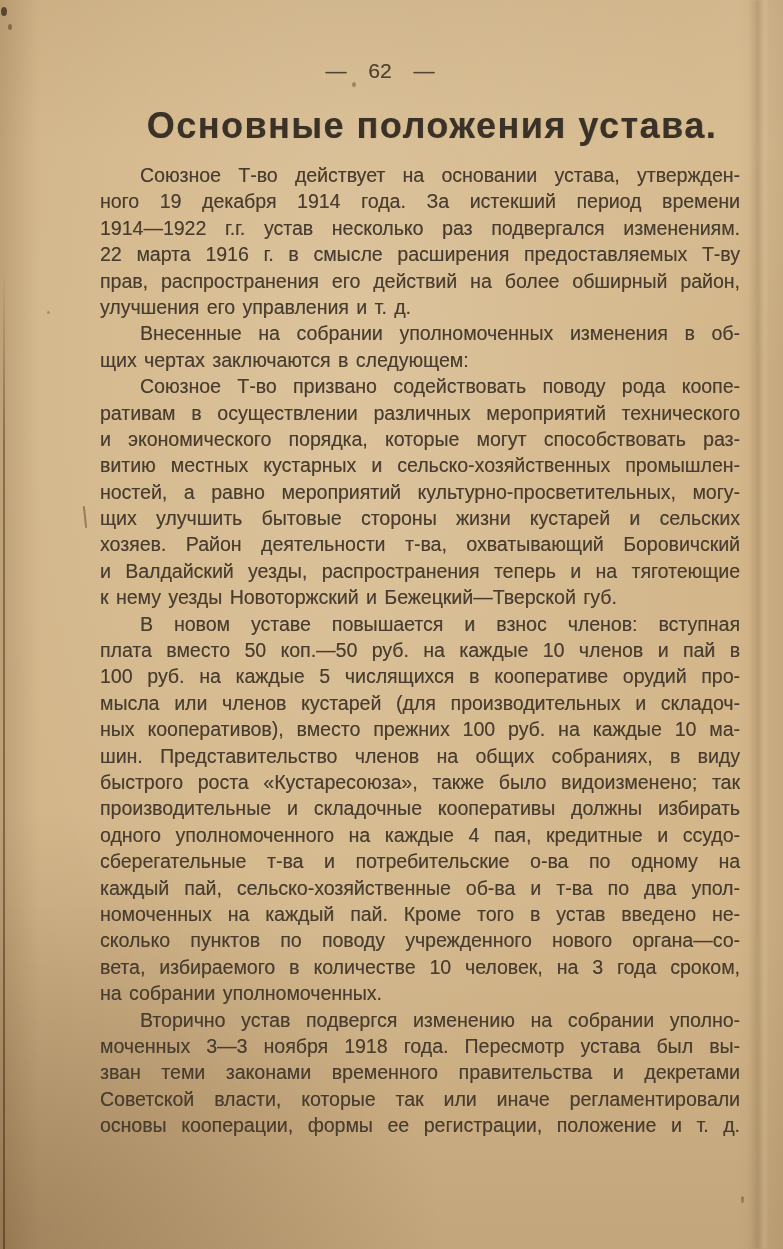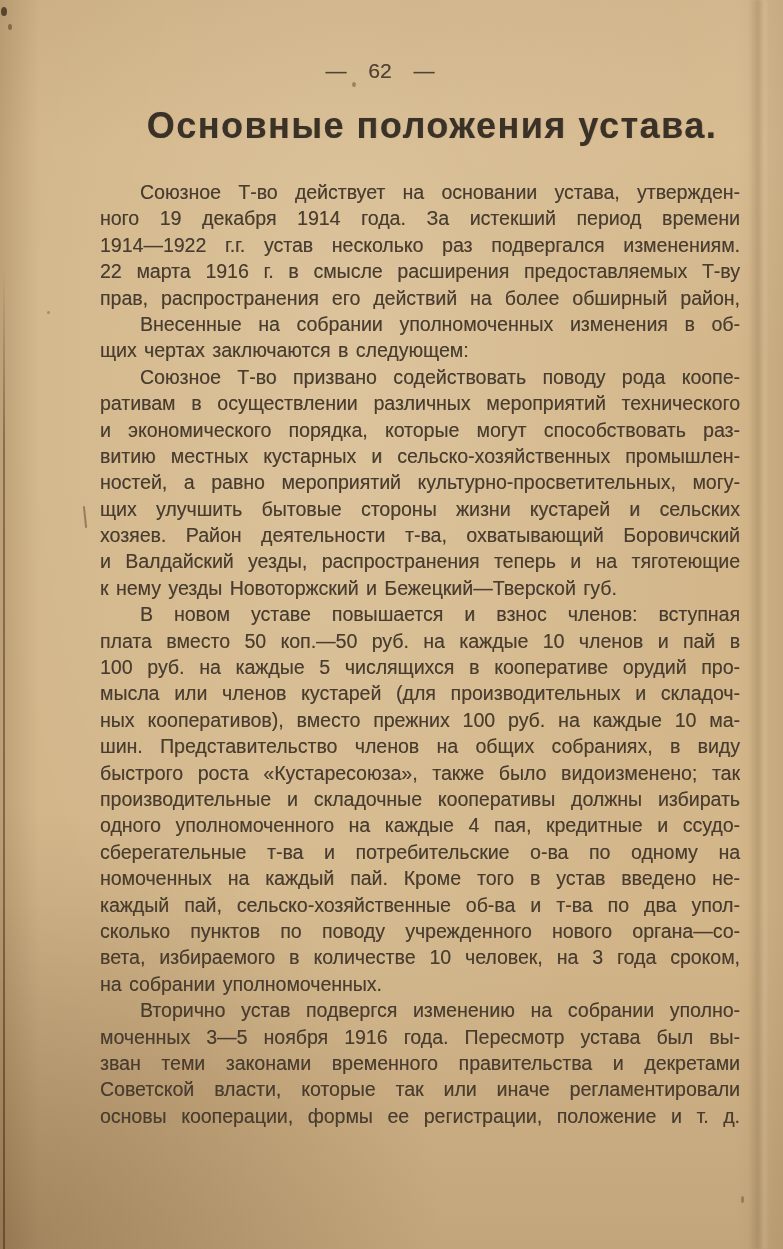--- a/index.html
+++ b/index.html
@@ -47,21 +47,21 @@
     position:absolute;top:101px;left:0;width:770px;
     text-align:center;
     font-weight:bold;
     font-size:36px;line-height:50px;
     letter-spacing:1.5px;
     color:#3a3127;
     text-shadow:0.4px 0.4px 0.7px rgba(55,42,28,0.4);
     padding-left:47px;
   }
   .body-col{
-    position:absolute;left:100px;top:179px;width:640px;
+    position:absolute;left:100px;top:162px;width:640px;
     font-size:19.5px;
     color:#473c2f;
     word-spacing:2px;
     text-shadow:0.3px 0.3px 0.55px rgba(64,50,34,0.42);
   }
   .ln{
     height:26.4px;line-height:26.4px;
     white-space:nowrap;
     text-align:justify;
     text-align-last:justify;
@@ -88,20 +88,21 @@
   <div class="page-title">Основные положения устава.</div>
 
   <div class="body-col">
 
     <div>
       <div class="ln pf">Союзное Т-во действует на основании устава, утвержден-</div>
       <div class="ln">ного 19 декабря 1914 года. За истекший период времени</div>
       <div class="ln">1914—1922 г.г. устав несколько раз подвергался изменениям.</div>
       <div class="ln">22 марта 1916 г. в смысле расширения предоставляемых Т-ву</div>
       <div class="ln">прав, распространения его действий на более обширный район,</div>
+      <div class="ln pl">улучшения его управления и т. д.</div>
     </div>
 
     <div>
       <div class="ln pf">Внесенные на собрании уполномоченных изменения в об-</div>
       <div class="ln pl">щих чертах заключаются в следующем:</div>
     </div>
 
     <div>
       <div class="ln pf">Союзное Т-во призвано содействовать поводу рода коопе-</div>
       <div class="ln">ративам в осуществлении различных мероприятий технического</div>
@@ -118,29 +119,29 @@
       <div class="ln pf">В новом уставе повышается и взнос членов: вступная</div>
       <div class="ln">плата вместо 50 коп.—50 руб. на каждые 10 членов и пай в</div>
       <div class="ln">100 руб. на каждые 5 числящихся в кооперативе орудий про-</div>
       <div class="ln">мысла или членов кустарей (для производительных и складоч-</div>
       <div class="ln">ных кооперативов), вместо прежних 100 руб. на каждые 10 ма-</div>
       <div class="ln">шин. Представительство членов на общих собраниях, в виду</div>
       <div class="ln">быстрого роста «Кустаресоюза», также было видоизменено; так</div>
       <div class="ln">производительные и складочные кооперативы должны избирать</div>
       <div class="ln">одного уполномоченного на каждые 4 пая, кредитные и ссудо-</div>
       <div class="ln">сберегательные т-ва и потребительские о-ва по одному на</div>
+      <div class="ln">каждый пай, сельско-хозяйственные об-ва и т-ва по два упол-</div>
       <div class="ln">номоченных на каждый пай. Кроме того в устав введено не-</div>
-      <div class="ln">каждый пай, сельско-хозяйственные об-ва и т-ва по два упол-</div>
       <div class="ln">сколько пунктов по поводу учрежденного нового органа—со-</div>
       <div class="ln">вета, избираемого в количестве 10 человек, на 3 года сроком,</div>
       <div class="ln pl">на собрании уполномоченных.</div>
     </div>
 
     <div>
       <div class="ln pf">Вторично устав подвергся изменению на собрании уполно-</div>
-      <div class="ln">моченных 3—5 ноября 1916 года. Пересмотр устава был вы-</div>
+      <div class="ln">моченных 3—3 ноября 1918 года. Пересмотр устава был вы-</div>
       <div class="ln">зван теми законами временного правительства и декретами</div>
       <div class="ln">Советской власти, которые так или иначе регламентировали</div>
       <div class="ln">основы кооперации, формы ее регистрации, положение и т. д.</div>
     </div>
 
   </div>
 </div>
 
 </body></html>

